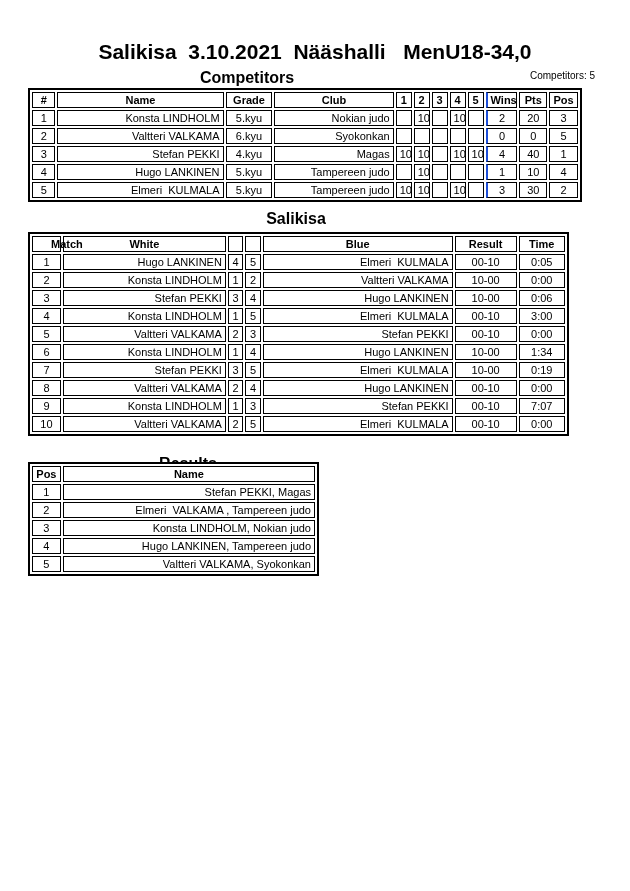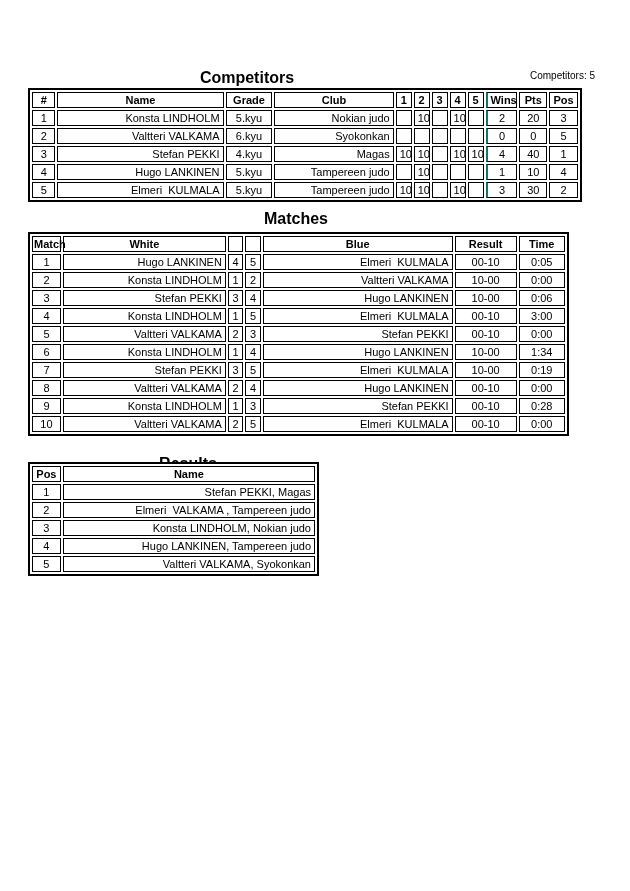--- a/index.html
+++ b/index.html
@@ -32,32 +32,33 @@
     table-layout: fixed;
   }
   th, td {
     border: 1px solid #000;
     font-size: 11px; height: 14px; line-height: 14px;
     padding: 0 3px; overflow: hidden;
     text-align: center; white-space: pre;
   }
   th { font-weight: bold; }
   .al { text-align: right; padding-left: 4px; }
-  .grp { border-left: 2px solid #0f766e; }
-  .ovf { overflow: visible; text-align: right; padding-left: 1px; }
+  .grp { border-left: 2px solid #1d4ed8; }
+  .ovf { overflow: visible; text-align: right; padding-left: 18px; }
 
   .t-competitors { top: 88px;  left: 28px; width: 550px; }
   .t-matches     { top: 232px; left: 28px; width: 537px; }
   .t-results     { top: 462px; left: 28px; width: 287px; }
 </style>
 </head>
 <body>
 
 <div class="page">
 
+  <div class="title">Salikisa  3.10.2021  Nääshalli   MenU18-34,0</div>
 
   <div class="section-heading h-competitors">Competitors</div>
   <div class="competitors-count">Competitors: 5</div>
 
   <table class="t-competitors">
     <colgroup>
       <col style="width:22px">
         <col style="width:156px">
         <col style="width:44px">
         <col style="width:112px">
@@ -153,21 +154,21 @@
           <td></td>
           <td>10</td>
           <td></td>
           <td class="grp">3</td>
           <td>30</td>
           <td>2</td>
         </tr>
       </tbody>
   </table>
 
-  <div class="section-heading h-matches">Matches</div>
+  <div class="section-heading h-matches">Salikisa</div>
 
   <table class="t-matches">
     <colgroup>
       <col style="width:28px">
         <col style="width:158px">
         <col style="width:15px">
         <col style="width:15px">
       <col style="width:184px">
         <col style="width:60px">
         <col style="width:45px">
@@ -256,21 +257,21 @@
           <td>00-10</td>
           <td>0:00</td>
         </tr>
         <tr>
           <td>9</td>
           <td class="al">Konsta LINDHOLM</td>
           <td>1</td>
           <td>3</td>
           <td class="al">Stefan PEKKI</td>
           <td>00-10</td>
-          <td>0:28</td>
+          <td>7:07</td>
         </tr>
         <tr>
           <td>10</td>
           <td class="al">Valtteri VALKAMA</td>
           <td>2</td>
           <td>5</td>
           <td class="al">Elmeri  KULMALA</td>
           <td>00-10</td>
           <td>0:00</td>
         </tr>

